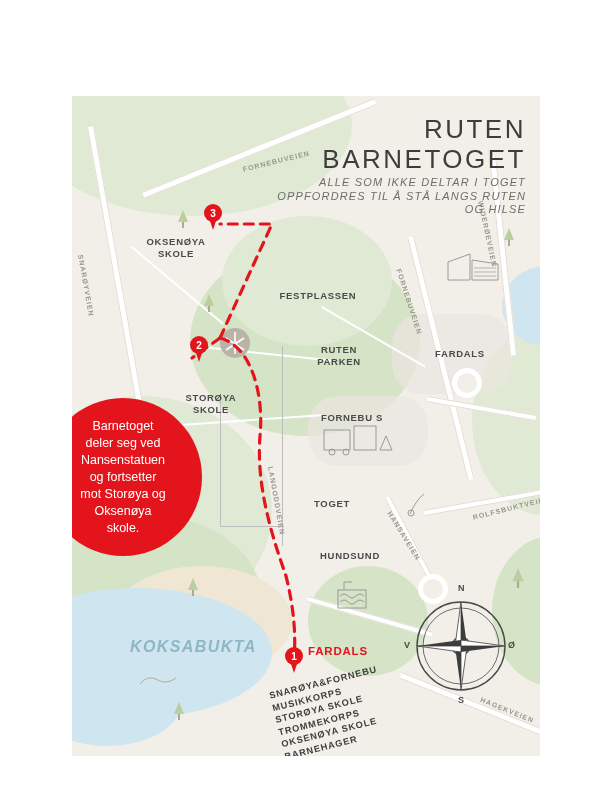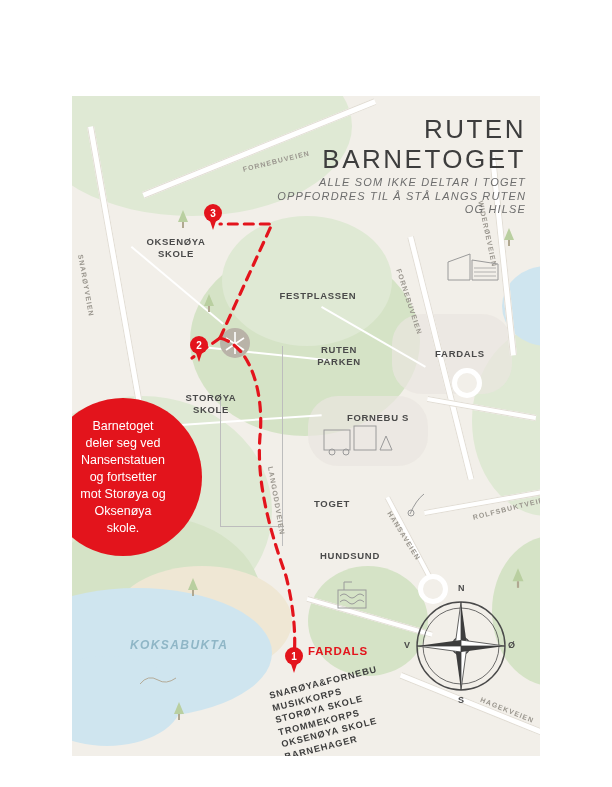--- a/index.html
+++ b/index.html
@@ -92,21 +92,21 @@
     color: #9a968e;
     font-size: 7px;
     font-weight: bold;
     letter-spacing: 1.1px;
     white-space: nowrap;
     transform-origin: 0 0;
   }
   .waterlabel {
     position: absolute;
     color: #8fb6c6;
-    font-size: 12px;
+    font-size: 16px;
     font-weight: bold;
     letter-spacing: 1.4px;
     font-style: italic;
   }
 
   
   #title-block {
     position: absolute;
     right: 14px;
     top: 18px;
@@ -357,21 +357,21 @@
     </svg>
 
   <div class="maplabel" style="left:64px; top:140px; width:80px;">OKSENØYA
 SKOLE</div>
   <div class="maplabel" style="left:196px; top:194px; width:100px;">FESTPLASSEN</div>
   <div class="maplabel" style="left:232px; top:248px; width:70px;">RUTEN
 PARKEN</div>
   <div class="maplabel" style="left:348px; top:252px; width:80px;">FARDALS</div>
   <div class="maplabel" style="left:104px; top:296px; width:70px;">STORØYA
 SKOLE</div>
-  <div class="maplabel" style="left:266px; top:316px; width:80px;">FORNEBU S</div>
+  <div class="maplabel" style="left:240px; top:316px; width:80px;">FORNEBU S</div>
   <div class="maplabel" style="left:230px; top:402px; width:60px;">TOGET</div>
   <div class="maplabel" style="left:238px; top:454px; width:80px;">HUNDSUND</div>
 
   <div class="waterlabel" style="left:58px; top:542px;">KOKSABUKTA</div>
 
   <svg id="route-svg">
     <path d="M148 242 L200 128 L148 128" fill="none" stroke="#e3141c" stroke-width="3.2" stroke-dasharray="9,7" stroke-linecap="round"></path>
     <path d="M148 242 L120 262" fill="none" stroke="#e3141c" stroke-width="3.2" stroke-dasharray="9,7" stroke-linecap="round"></path>
     <path d="M148 242 C 180 250, 192 300, 188 340 C 184 390, 200 440, 214 480 C 222 512, 224 540, 222 562" fill="none" stroke="#e3141c" stroke-width="3.2" stroke-dasharray="9,7" stroke-linecap="round"></path>
   </svg>

